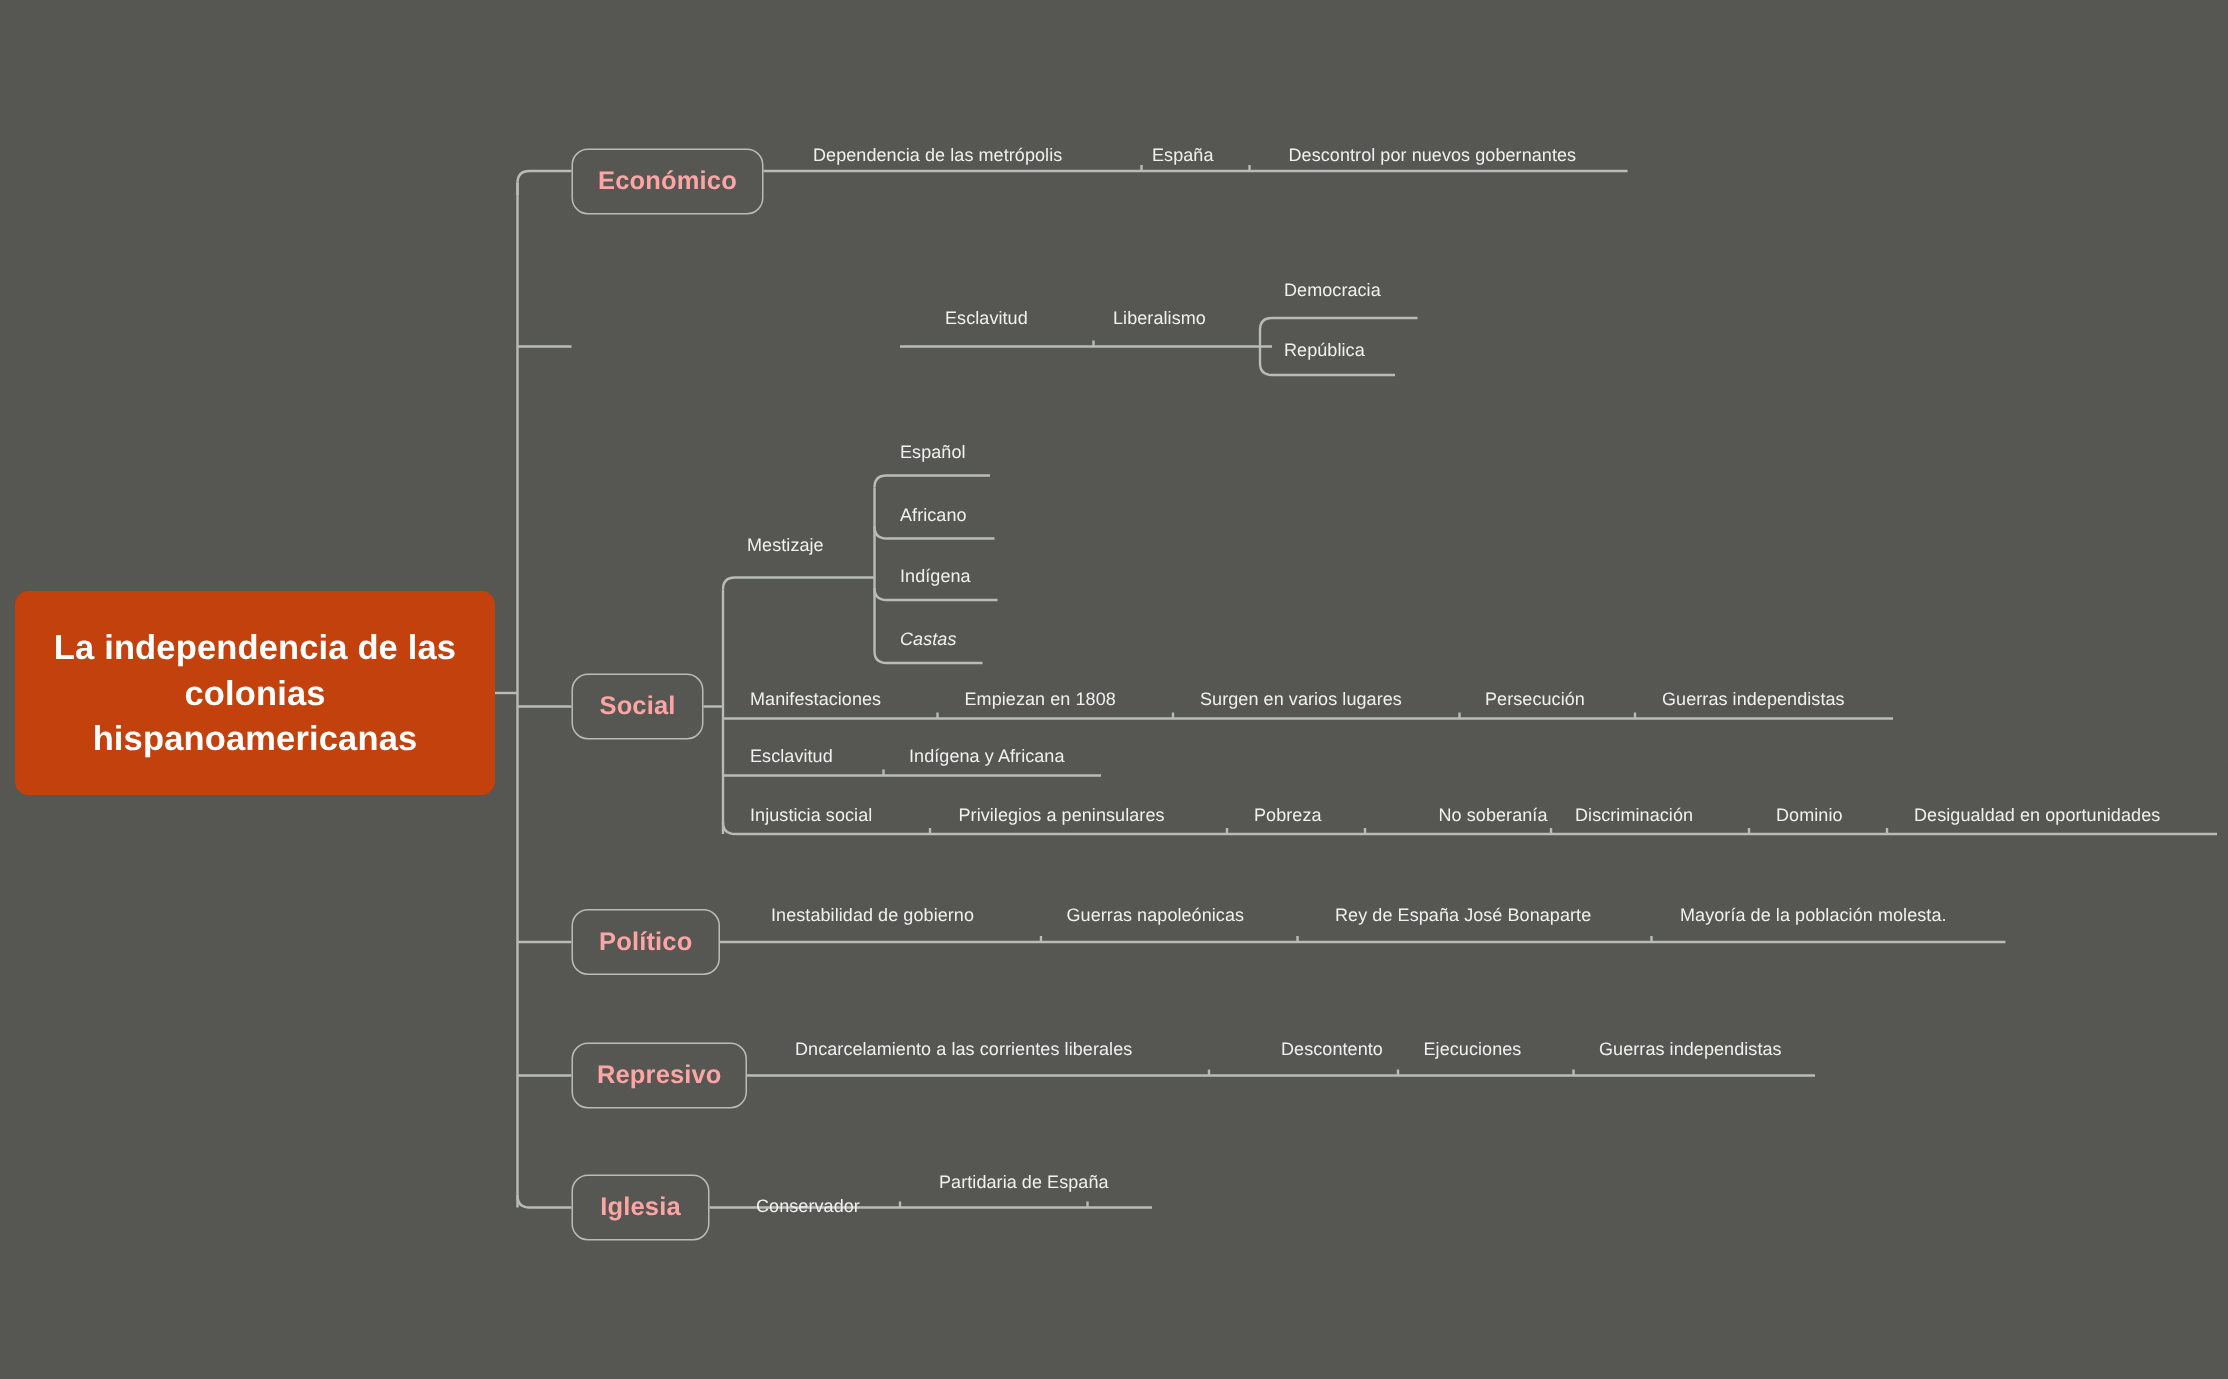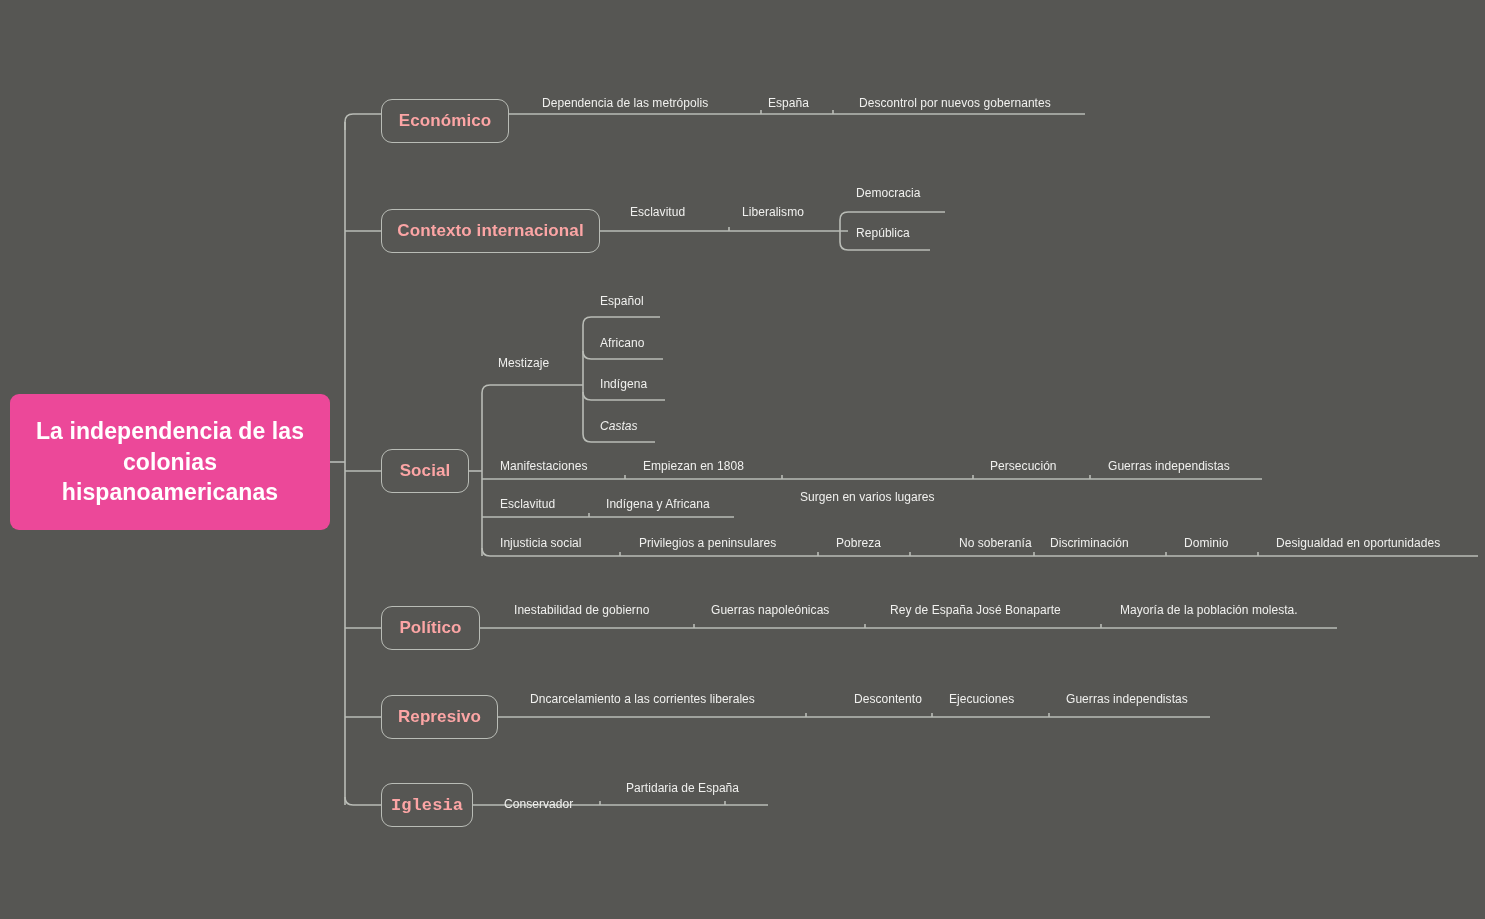--- a/index.html
+++ b/index.html
@@ -28,21 +28,21 @@
     pointer-events: none;
   }
 
   
   .root-node {
     position: absolute;
     left: 10px;
     top: 394px;
     width: 320px;
     height: 136px;
-    background: #ec4899;
+    background: #c2410c;
     border-radius: 9px;
     display: flex;
     align-items: center;
     justify-content: flex-start;
     box-sizing: border-box;
     padding: 4px 5px;
   }
   .root-node .root-text {
     color: #ffffff;
     font-size: 23px;
@@ -158,37 +158,34 @@
   </svg>
 
   <div class="root-node">
     <div class="root-text">La independencia de las colonias hispanoamericanas</div>
   </div>
 
   <div class="node-box" style="left:381px; top:99px; width:128px; height:44px;">
     <span class="node-text">Económico</span>
   </div>
 
-  <div class="node-box" style="left:381px; top:209px; width:219px; height:44px;">
-    <span class="node-text">Contexto internacional</span>
-  </div>
 
   <div class="node-box" style="left:381px; top:449px; width:88px; height:44px;">
     <span class="node-text">Social</span>
   </div>
 
   <div class="node-box" style="left:381px; top:606px; width:99px; height:44px;">
     <span class="node-text">Político</span>
   </div>
 
   <div class="node-box" style="left:381px; top:695px; width:117px; height:44px;">
     <span class="node-text">Represivo</span>
   </div>
 
-  <div class="node-box" style="left:381px; top:783px; width:92px; height:44px;font-family:Liberation Mono, monospace;">
+  <div class="node-box" style="left:381px; top:783px; width:92px; height:44px;">
     <span class="node-text">Iglesia</span>
   </div>
 
   <div class="leaf" style="left:542px; top:97px;">Dependencia de las metrópolis</div>
   <div class="leaf" style="left:768px; top:97px;">España</div>
   <div class="leaf" style="left:859px; top:97px;">Descontrol por nuevos gobernantes</div>
 
   <div class="leaf" style="left:630px; top:206px;">Esclavitud</div>
   <div class="leaf" style="left:742px; top:206px;text-align:right;">Liberalismo</div>
   <div class="leaf" style="left:856px; top:187px;">Democracia</div>
@@ -196,21 +193,21 @@
 
   <div class="leaf" style="left:498px; top:357px;">Mestizaje</div>
 
   <div class="leaf" style="left:600px; top:295px;">Español</div>
   <div class="leaf" style="left:600px; top:337px;">Africano</div>
   <div class="leaf" style="left:600px; top:378px;">Indígena</div>
   <div class="leaf" style="left:600px; top:420px;font-style:italic;">Castas</div>
 
   <div class="leaf" style="left:500px; top:460px;">Manifestaciones</div>
   <div class="leaf" style="left:643px; top:460px;">Empiezan en 1808</div>
-  <div class="leaf" style="left:800px; top:460px;margin-top:31px;">Surgen en varios lugares</div>
+  <div class="leaf" style="left:800px; top:460px;">Surgen en varios lugares</div>
   <div class="leaf" style="left:990px; top:460px;">Persecución</div>
   <div class="leaf" style="left:1108px; top:460px;">Guerras independistas</div>
 
   <div class="leaf" style="left:500px; top:498px;">Esclavitud</div>
   <div class="leaf" style="left:606px; top:498px;">Indígena y Africana</div>
 
   <div class="leaf" style="left:500px; top:537px;">Injusticia social</div>
   <div class="leaf" style="left:639px; top:537px;">Privilegios a peninsulares</div>
   <div class="leaf" style="left:836px; top:537px;">Pobreza</div>
   <div class="leaf" style="left:927px; top:537px;margin-left:32px;">No soberanía</div>

